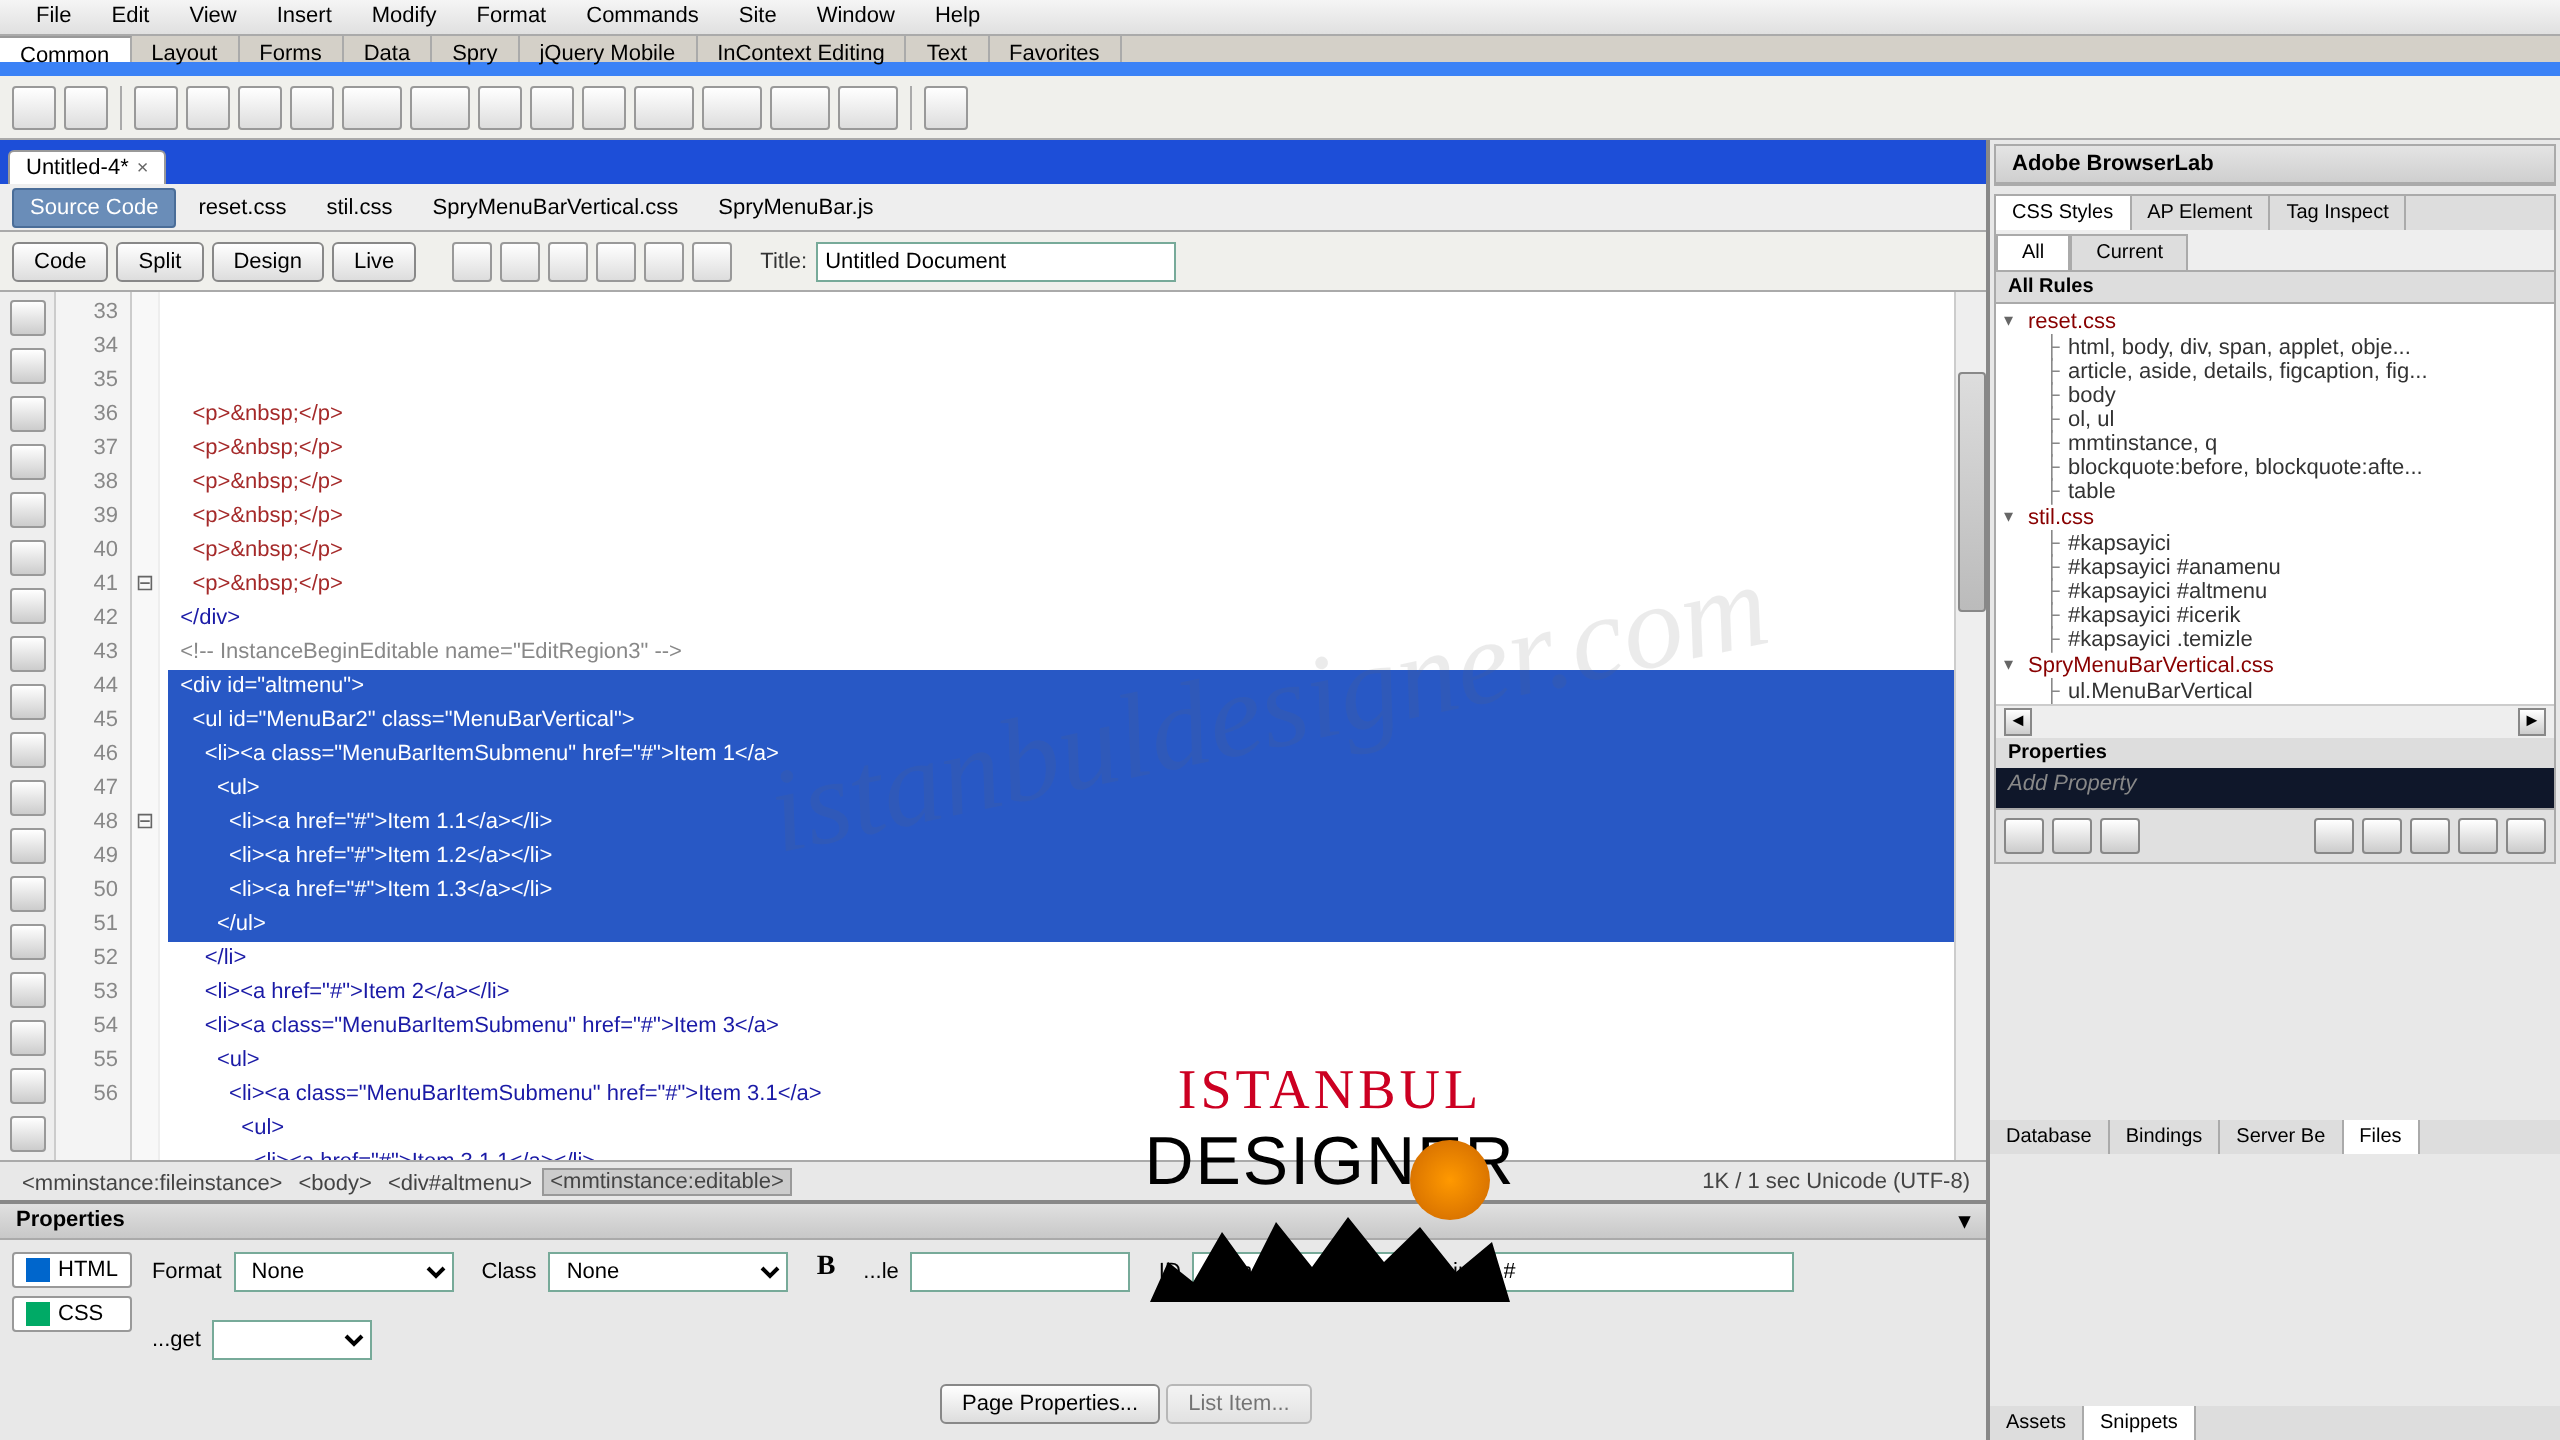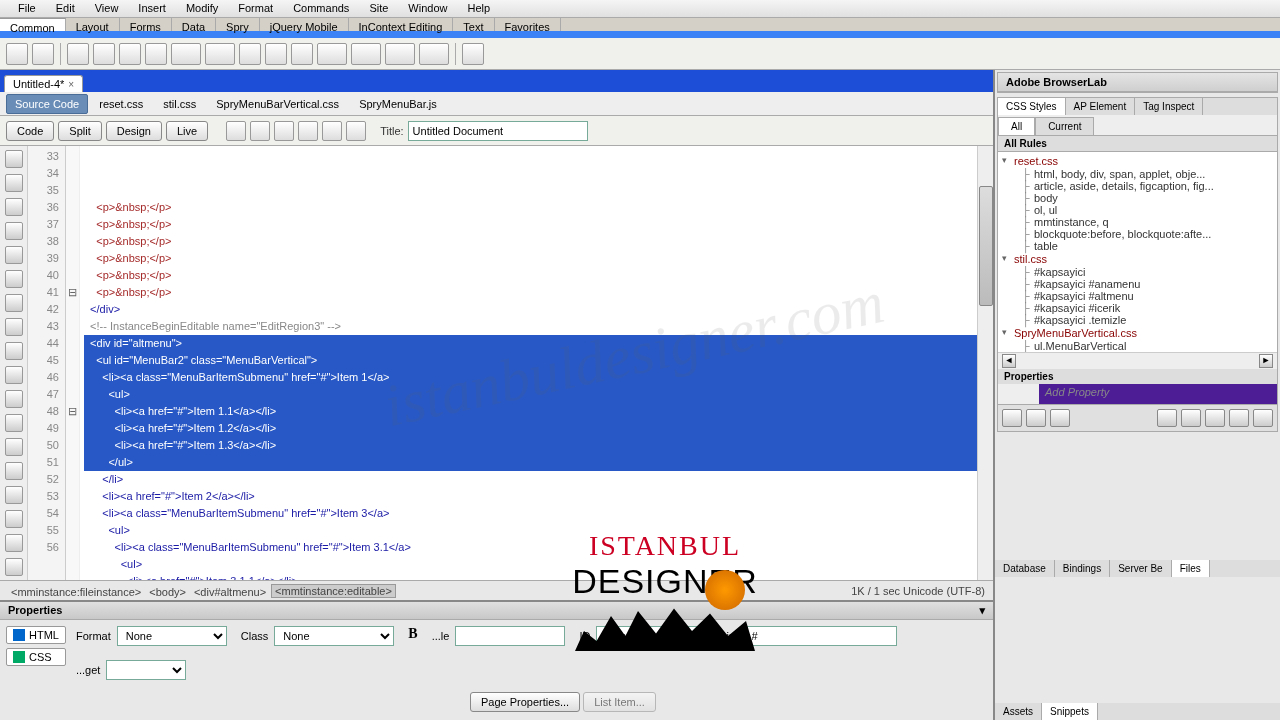--- a/index.html
+++ b/index.html
@@ -79,21 +79,21 @@
 .rules-header { background: #ddd; padding: 2px 6px; font-weight: bold; font-size: 10px; border-bottom: 1px solid #aaa; }
 .rules-tree { background: #fff; height: 200px; overflow: auto; font-size: 11px; padding: 2px; }
 .rules-tree .file { color: #800; padding: 1px 0 1px 14px; position: relative; }
 .rules-tree .file::before { content: "▾"; position: absolute; left: 2px; color: #666; font-size: 9px; }
 .rules-tree .rule { padding: 0 0 0 34px; color: #333; position: relative; }
 .rules-tree .rule::before { content: "├"; position: absolute; left: 22px; color: #888; }
 .rules-scroll { display: flex; justify-content: space-between; background: #eee; border-top: 1px solid #ccc; padding: 1px 4px; }
 .rules-scroll .arr { width: 14px; height: 14px; background: linear-gradient(#fff,#ccc); border: 1px solid #888; font-size: 9px; text-align: center; }
 
 .prop-sub { background: #ddd; padding: 2px 6px; font-weight: bold; font-size: 10px; }
-.prop-add { background: #4c1d95; height: 20px; padding: 2px 6px; color: #888; font-style: italic; margin-left: 41px; }
+.prop-add { background: #0f172a; height: 20px; padding: 2px 6px; color: #888; font-style: italic; }
 
 .right-tools { display: flex; gap: 4px; padding: 4px; border-top: 1px solid #aaa; background: #e0e0e0; }
 .right-tools .t { width: 20px; height: 18px; background: linear-gradient(#fff,#ccc); border: 1px solid #888; border-radius: 2px; }
 
 .bottom-tabs { display: flex; background: #ddd; margin-top: auto; align-items: center; }
 .bottom-tabs span { padding: 3px 8px; border-right: 1px solid #aaa; font-size: 10px; cursor: default; }
 .bottom-tabs span.active { background: #fff; }
 
 .watermark { position: absolute; pointer-events: none; opacity: 0.12; font-size: 60px; color: #666; transform: rotate(-12deg); top: 200px; left: 300px; font-style: italic; font-family: Georgia, serif; }
 

